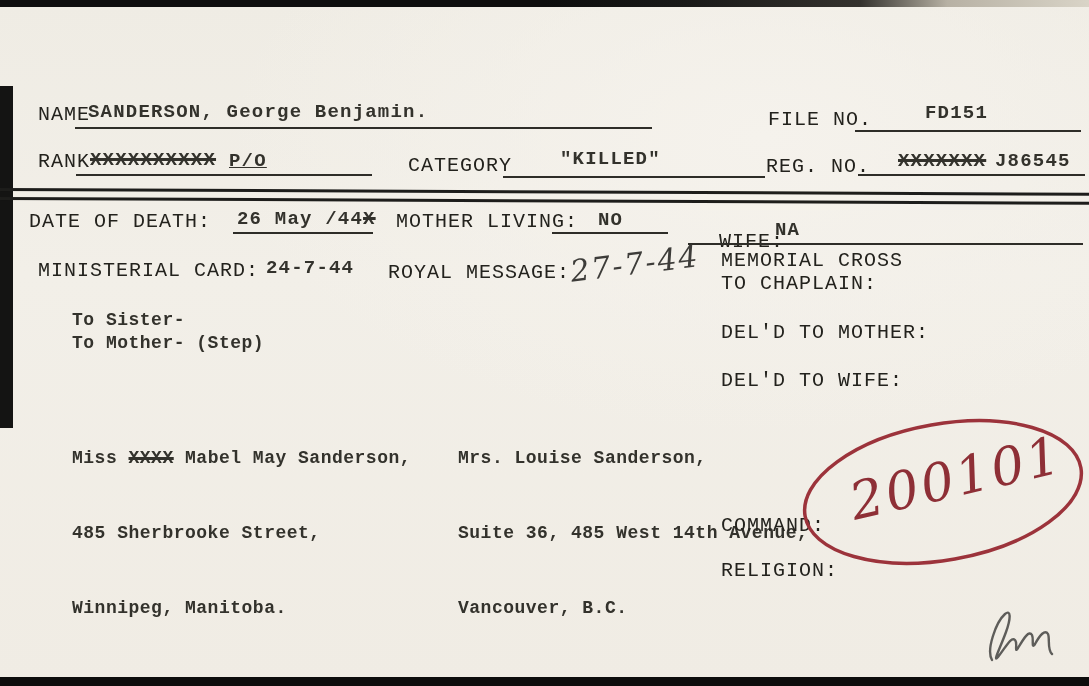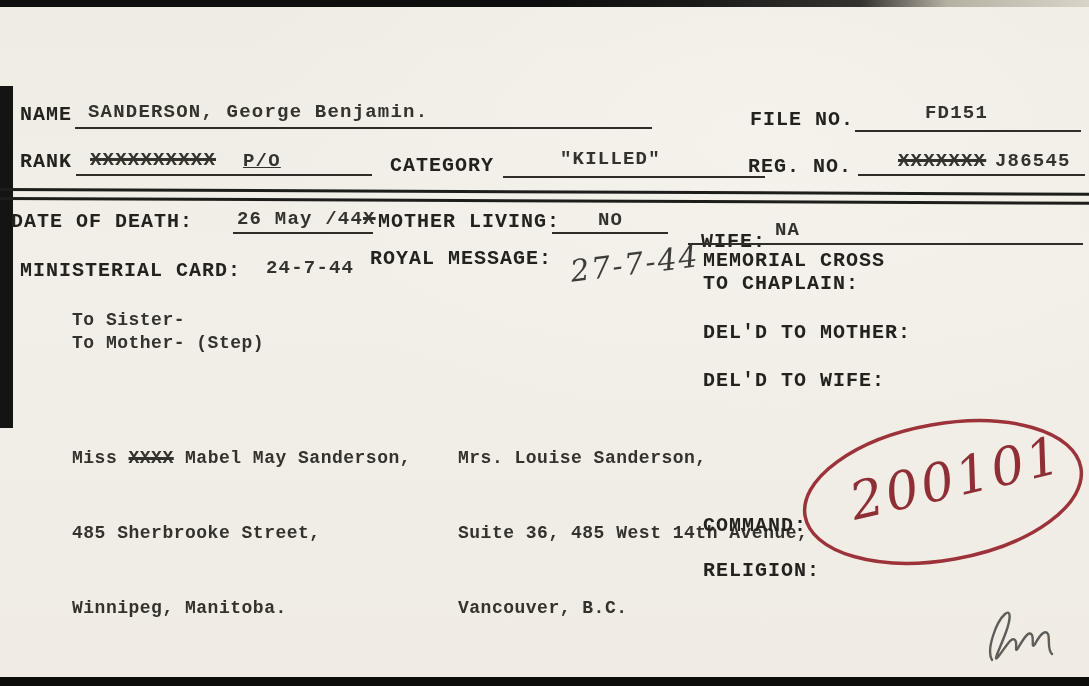--- a/index.html
+++ b/index.html
@@ -12,21 +12,21 @@
     overflow:hidden;
     font-family:"Liberation Mono","DejaVu Sans Mono",monospace;
     color:#2a2924;
   }
   
   .edge-top{position:absolute;left:0;top:0;width:1089px;height:7px;
     background:linear-gradient(90deg,#0e0e0e 0%,#0e0e0e 50%,#191918 63%,#34322e 79%,#b7b1a4 87%,#d9d4c7 100%);}
   .edge-bottom{position:absolute;left:0;top:677px;width:1089px;height:9px;background:#0d0d0c;}
   .edge-left{position:absolute;left:0;top:86px;width:13px;height:342px;background:#141413;}
 
-  .tw{position:absolute;font-weight:700;font-size:20px;letter-spacing:1px;white-space:pre;color:#23221d;}
+  .tw{position:absolute;font-weight:400;font-size:20px;letter-spacing:1px;white-space:pre;color:#23221d;margin-left:18px;}
   .twv{position:absolute;font-weight:700;font-size:19px;letter-spacing:1.2px;white-space:pre;color:#33322c;}
   .tws{position:absolute;font-weight:700;font-size:18px;letter-spacing:.5px;white-space:pre;color:#33322c;line-height:25px;}
   .struck{text-decoration:line-through;text-decoration-thickness:3px;}
   .rule{position:absolute;height:2px;background:#2e2d28;}
   .rule.thick{height:3px;background:#1d1d1b;}
   .hand{position:absolute;font-family:"DejaVu Serif",serif;font-style:italic;color:#3d3c39;}
   .hand-red{position:absolute;font-family:"DejaVu Serif",serif;font-style:italic;color:#8e2f36;}
   svg{position:absolute;overflow:visible;}
 </style>
 </head>
@@ -41,21 +41,21 @@
   <div class="tw" style="left:20px;top:103px;">NAME</div>
   <div class="twv" style="left:88px;top:101px;">SANDERSON, George Benjamin.</div>
   <div class="rule" style="left:75px;top:127px;width:577px;"></div>
 
   <div class="tw" style="left:750px;top:108px;">FILE NO.</div>
   <div class="twv" style="left:925px;top:102px;">FD151</div>
   <div class="rule" style="left:855px;top:130px;width:226px;"></div>
 
   <div class="tw" style="left:20px;top:150px;">RANK</div>
   <div class="twv struck" style="left:90px;top:149px;">XXXXXXXXXX</div>
-  <div class="twv" style="left:243px;top:150px;text-decoration:underline;">P/O</div>
+  <div class="twv" style="left:229px;top:150px;text-decoration:underline;">P/O</div>
   <div class="rule" style="left:76px;top:174px;width:296px;"></div>
 
   <div class="tw" style="left:390px;top:154px;">CATEGORY</div>
   <div class="twv" style="left:560px;top:148px;">"KILLED"</div>
   <div class="rule" style="left:503px;top:176px;width:262px;"></div>
 
   <div class="tw" style="left:748px;top:155px;">REG. NO.</div>
   <div class="twv struck" style="left:898px;top:150px;">XXXXXXX</div>
   <div class="twv" style="left:995px;top:150px;">J86545</div>
   <div class="rule" style="left:858px;top:174px;width:227px;"></div>
@@ -73,21 +73,21 @@
 
   <div class="tw" style="left:701px;top:230px;">WIFE:</div>
   <div class="twv" style="left:775px;top:219px;">NA</div>
   <div class="rule" style="left:688px;top:243px;width:395px;"></div>
 
   <div class="tw" style="left:703px;top:249px;">MEMORIAL CROSS</div>
   <div class="tw" style="left:703px;top:272px;">TO CHAPLAIN:</div>
 
   <div class="tw" style="left:20px;top:259px;">MINISTERIAL CARD:</div>
   <div class="twv" style="left:266px;top:257px;">24-7-44</div>
-  <div class="tw" style="left:370px;top:247px;">ROYAL MESSAGE:</div>
+  <div class="tw" style="left:370px;top:261px;">ROYAL MESSAGE:</div>
   <div class="hand" style="left:570px;top:246px;font-size:30px;letter-spacing:2px;transform:rotate(-7deg);">27-7-44</div>
 
   <div class="tws" style="left:72px;top:308px;">To Sister-</div>
   <div class="tws" style="left:72px;top:331px;">To Mother- (Step)</div>
 
   <div class="tw" style="left:703px;top:321px;">DEL'D TO MOTHER:</div>
   <div class="tw" style="left:703px;top:369px;">DEL'D TO WIFE:</div>
 
   <div class="tws" style="left:72px;top:396px;">
     <div><span>Miss </span><span class="struck">XXXX</span><span> Mabel May Sanderson,</span></div>

